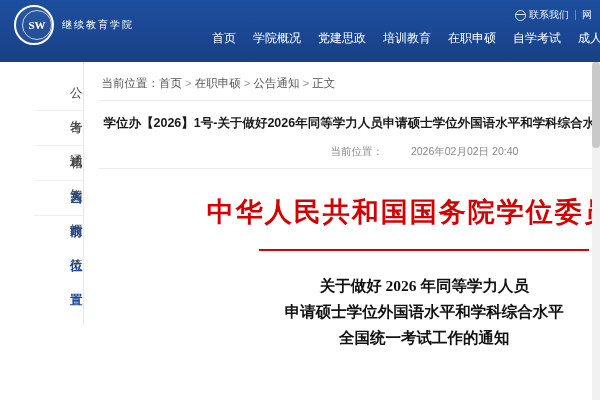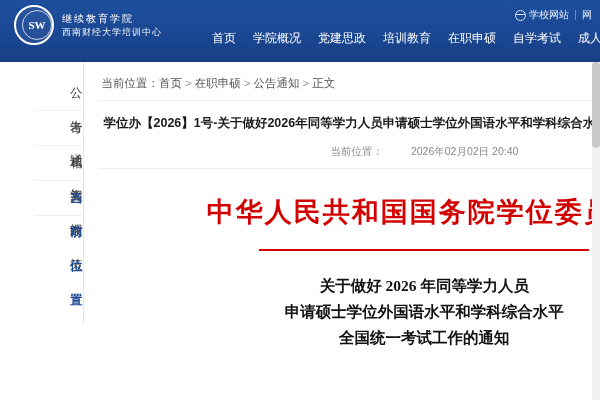--- a/index.html
+++ b/index.html
@@ -267,28 +267,27 @@
 
   <div class="header">
     <div class="header-inner">
 
       <div class="logo-block">
         <div class="seal">
           <div class="seal-inner">SW</div>
         </div>
         <div class="univ-names">
           <div class="univ-sub1">继续教育学院</div>
-          <div class="univ-sub2">西南财经大学培训中心</div>
         </div>
       </div>
 
       <div class="top-right">
         <div class="tr-item">
           <span class="globe"></span>
-          <span>学校网站</span>
+          <span>联系我们</span>
         </div>
         <div class="tr-sep"></div>
         <div class="tr-item">
           <span>网</span>
         </div>
       </div>
 
       <div class="nav">
         <div class="nav-item">首页</div>
         <div class="nav-item">学院概况</div>

